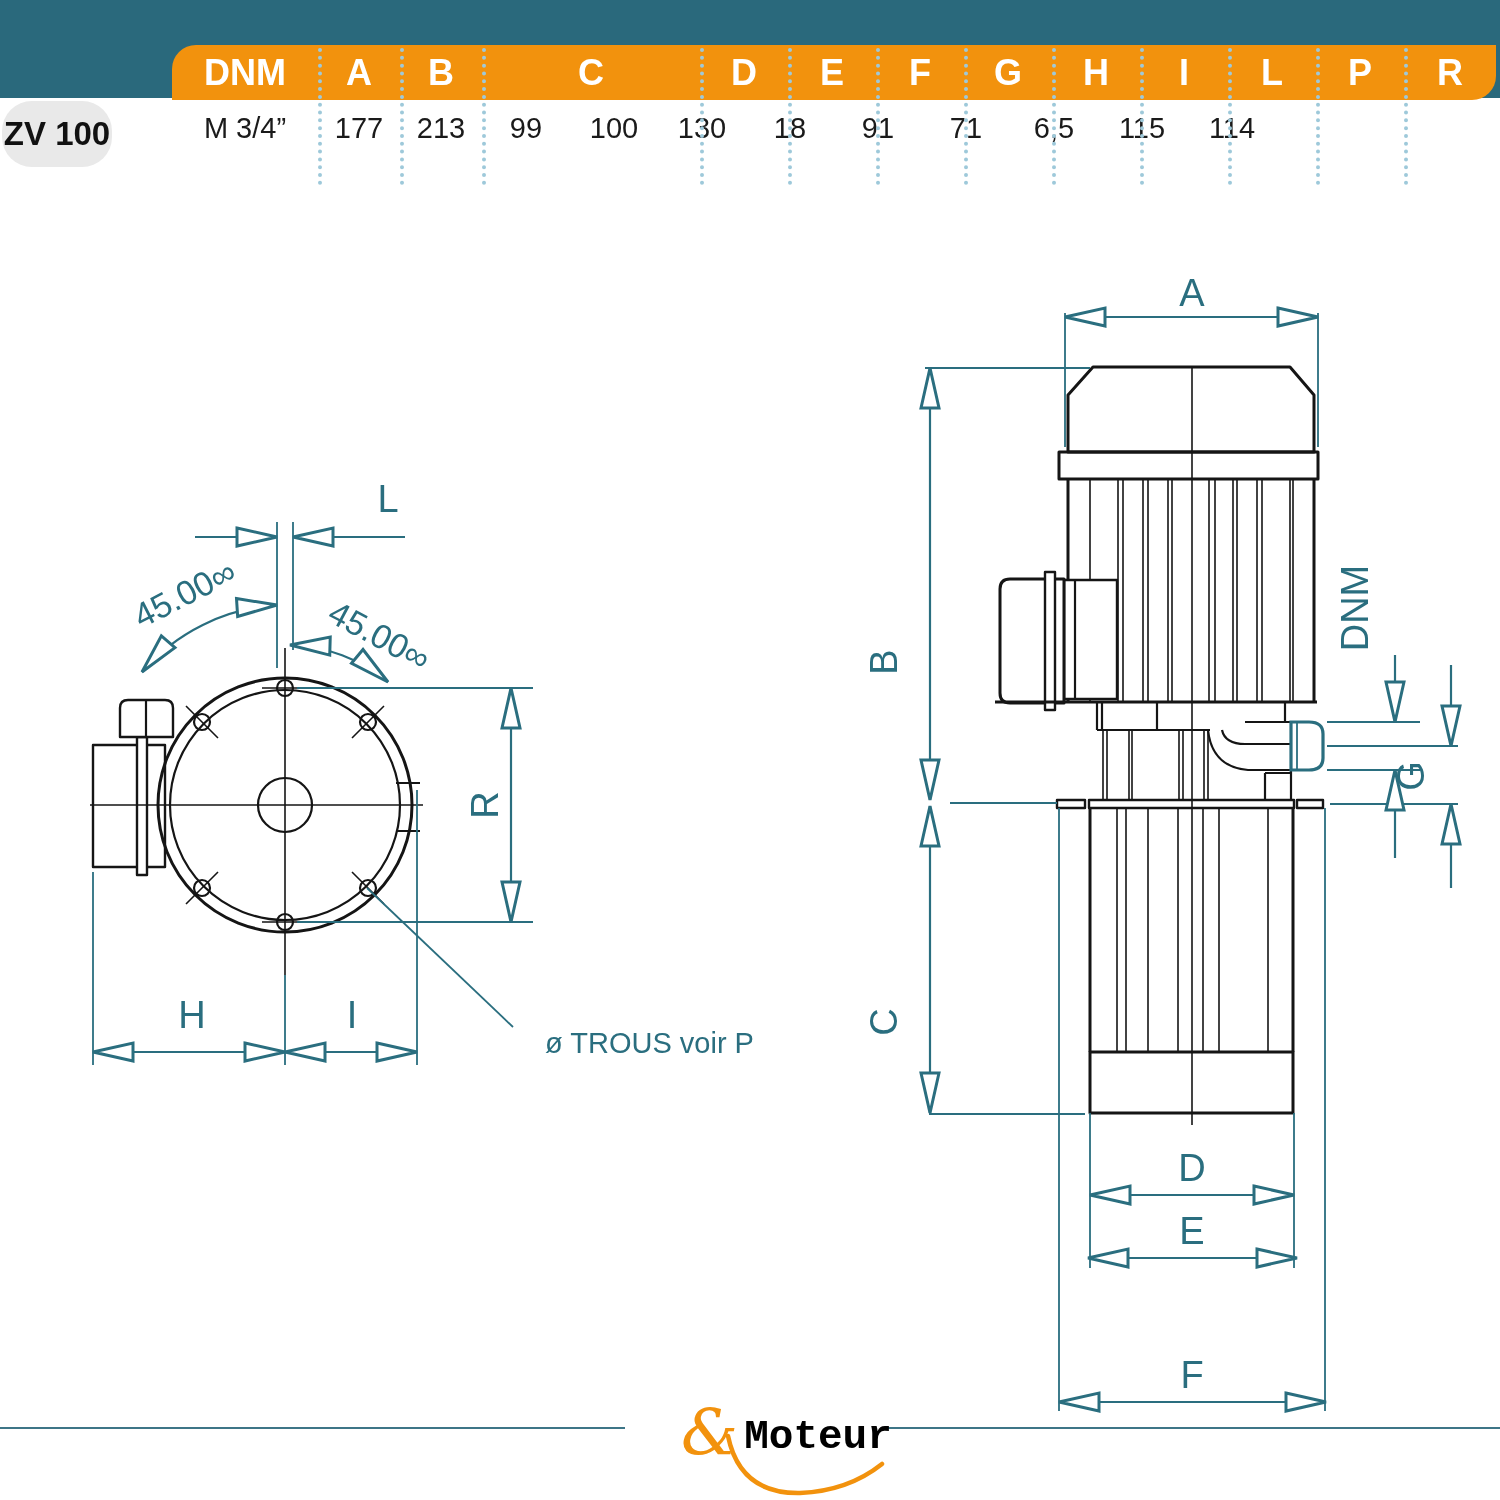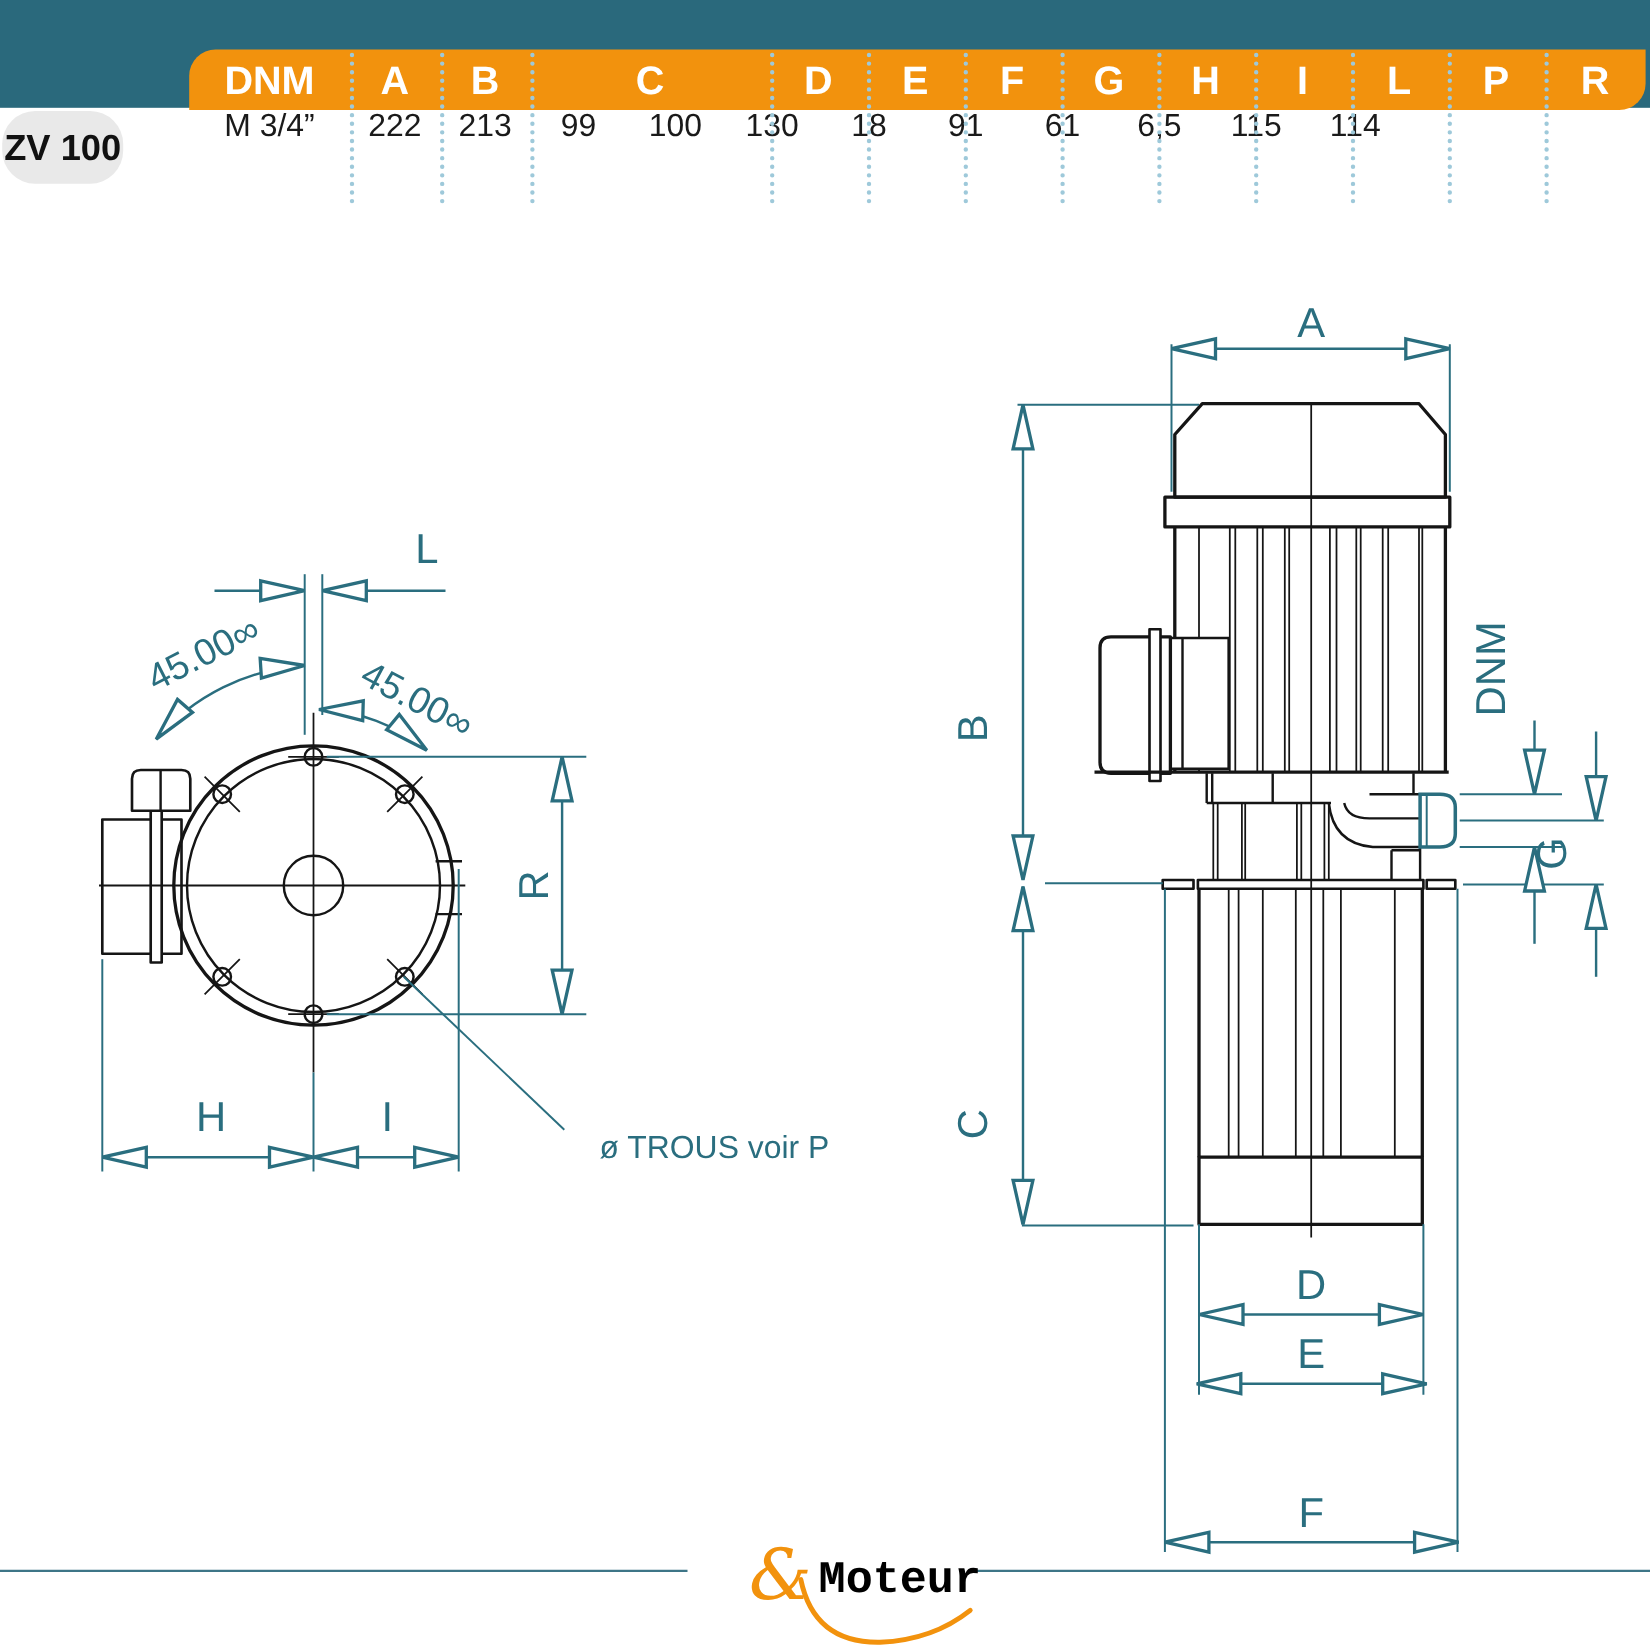--- a/index.html
+++ b/index.html
@@ -3,21 +3,21 @@
 <meta charset="utf-8">
 <style>
   html,body{margin:0;padding:0;background:#fff;width:1500px;height:1500px;overflow:hidden;
     font-family:"Liberation Sans",sans-serif;}
   .stage{position:absolute;left:0;top:0;width:1500px;height:1500px;background:#fff;}
   .topbar{position:absolute;left:0;top:0;width:1500px;height:98px;background:#2A697C;}
   .orange-header{position:absolute;left:172px;top:45px;width:1324px;height:55px;background:#F2920D;
     border-radius:24px 0 24px 0;display:flex;align-items:center;z-index:3;}
   .hcell{color:#fff;font-weight:bold;font-size:36px;text-align:center;flex:0 0 auto;}
   .values-row{position:absolute;left:172px;top:100px;width:1324px;height:90px;display:flex;z-index:3;}
-  .vcell{color:#1a1a1a;font-size:29px;text-align:center;line-height:31px;flex:0 0 auto;}
+  .vcell{color:#1a1a1a;font-size:29px;text-align:center;padding-top:13px;line-height:31px;flex:0 0 auto;}
   .w0{width:146px}.w1{width:82px}.w2{width:82px}.w3{width:218px}.w4{width:88px}.w5{width:88px}
   .w6{width:88px}.w7{width:88px}.w8{width:88px}.w9{width:88px}.w10{width:88px}.w11{width:88px}.w12{width:92px}
   .model-chip{position:absolute;left:2px;top:101px;width:110px;height:66px;background:#E9E9E9;
     border-radius:30px;display:flex;align-items:center;justify-content:center;
     font-size:33px;font-weight:bold;color:#111;z-index:3;}
   .dotsep{position:absolute;top:48px;height:137px;width:0;border-left:4px dotted #9EC9DA;z-index:4;}
   svg.draw{position:absolute;left:0;top:0;z-index:2;}
   .dim{stroke:#2A6E7F;stroke-width:2.2;fill:none;}
   .dimthin{stroke:#2A6E7F;stroke-width:1.8;fill:none;}
   .dimtxt{fill:#2A6E7F;font-family:"Liberation Sans",sans-serif;font-size:38px;text-anchor:middle;}
@@ -55,28 +55,28 @@
     <div class="hcell w9">I</div>
     <div class="hcell w10">L</div>
     <div class="hcell w11">P</div>
     <div class="hcell w12">R</div>
   </div>
 
   <div class="model-chip">ZV 100</div>
 
   <div class="values-row">
     <div class="vcell w0">M 3/4”</div>
-    <div class="vcell w1">222</div>
+    <div class="vcell w1">177</div>
     <div class="vcell w2">213</div>
     <div class="vcell w4">99</div>
     <div class="vcell w5">100</div>
     <div class="vcell w6">130</div>
     <div class="vcell w7">18</div>
     <div class="vcell w8">91</div>
-    <div class="vcell w9">61</div>
+    <div class="vcell w9">71</div>
     <div class="vcell w10">6,5</div>
     <div class="vcell w11">115</div>
     <div class="vcell w12">114</div>
   </div>
 
   <div class="dotsep" style="left:318px"></div>
   <div class="dotsep" style="left:400px"></div>
   <div class="dotsep" style="left:482px"></div>
   <div class="dotsep" style="left:700px"></div>
   <div class="dotsep" style="left:788px"></div>

